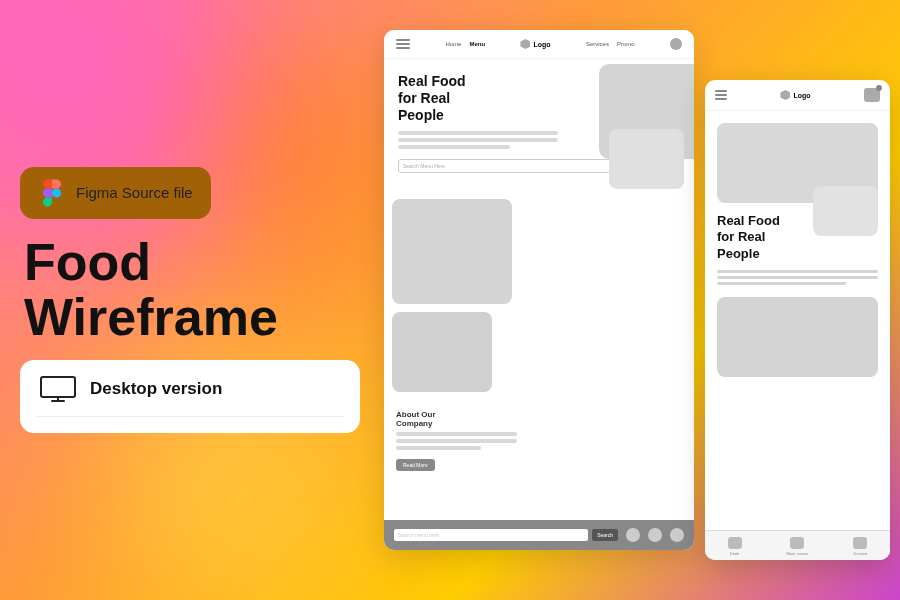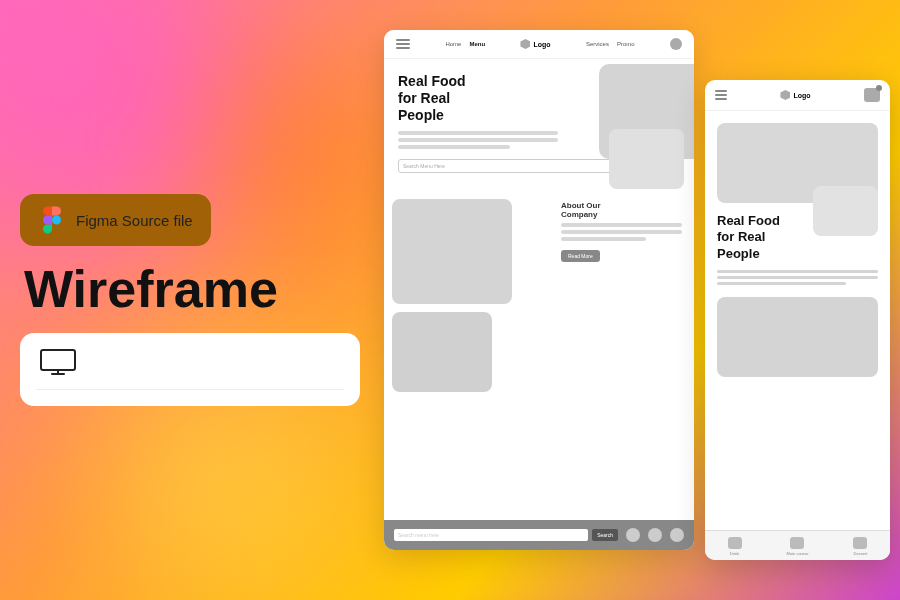--- a/index.html
+++ b/index.html
@@ -421,32 +421,34 @@
         <path d="M19 28C19 23.029 23.029 19 28 19C32.971 19 37 23.029 37 28C37 32.971 32.971 37 28 37C23.029 37 19 32.971 19 28Z" fill="#1ABCFE"></path>
         <path d="M1 46C1 41.029 5.029 37 10 37H19V46C19 50.971 14.971 55 10 55C5.029 55 1 50.971 1 46Z" fill="#0ACF83"></path>
         <path d="M19 1V19H28C32.971 19 37 14.971 37 10C37 5.029 32.971 1 28 1H19Z" fill="#FF7262"></path>
         <path d="M1 10C1 14.971 5.029 19 10 19H19V1H10C5.029 1 1 5.029 1 10Z" fill="#F24E1E"></path>
         <path d="M1 28C1 32.971 5.029 37 10 37H19V19H10C5.029 19 1 23.029 1 28Z" fill="#A259FF"></path>
       </svg>
       <span class="figma-badge-text">Figma Source file</span>
     </div>
 
     <div class="title-block">
+      <div class="title-food">Food</div>
       <div class="title-restaurant">Wireframe</div>
     </div>
 
     <div class="version-card">
       <div class="version-item">
         <div class="version-icon">
           <svg width="36" height="26" viewBox="0 0 36 26" fill="none" xmlns="http://www.w3.org/2000/svg">
             <rect x="1" y="1" width="34" height="20" rx="2" stroke="#222" stroke-width="2" fill="none"></rect>
             <path d="M12 25H24" stroke="#222" stroke-width="2" stroke-linecap="round"></path>
             <path d="M18 21V25" stroke="#222" stroke-width="2" stroke-linecap="round"></path>
           </svg>
         </div>
+        <span class="version-label">Desktop version</span>
       </div>
       <div class="version-divider"></div>
     </div>
 
   </div>
 
   <div class="right-panel">
 
     <div class="wireframe-desktop">
 
@@ -486,21 +488,21 @@
             <div class="wf-search-btn">Search</div>
           </div>
         </div>
 
         <div style="position:absolute;right:0;top:0;width:115px;height:130px;">
           <div style="background:#d4d4d4;border-radius:10px 0 0 10px;width:95px;height:95px;position:absolute;right:0;top:5px;"></div>
           <div style="background:#e0e0e0;border-radius:8px;width:75px;height:60px;position:absolute;right:10px;top:70px;"></div>
         </div>
       </div>
 
-      <div style="display:flex;margin-top:8px;min-height:160px;position:relative;">
+      <div style="display:flex;margin-top:8px;min-height:160px;position:relative;flex-direction:column;">
         <div style="flex:1;padding:8px;">
           <div style="background:#d4d4d4;border-radius:8px;width:120px;height:105px;margin-bottom:8px;"></div>
           <div style="background:#d0d0d0;border-radius:8px;width:100px;height:80px;"></div>
         </div>
         <div style="width:145px;padding:10px 12px;">
           <div class="wf-section-title">About Our<br>Company</div>
           <div style="margin-top:4px;">
             <div class="wf-gray-line"></div>
             <div class="wf-gray-line"></div>
             <div class="wf-gray-line short"></div>

